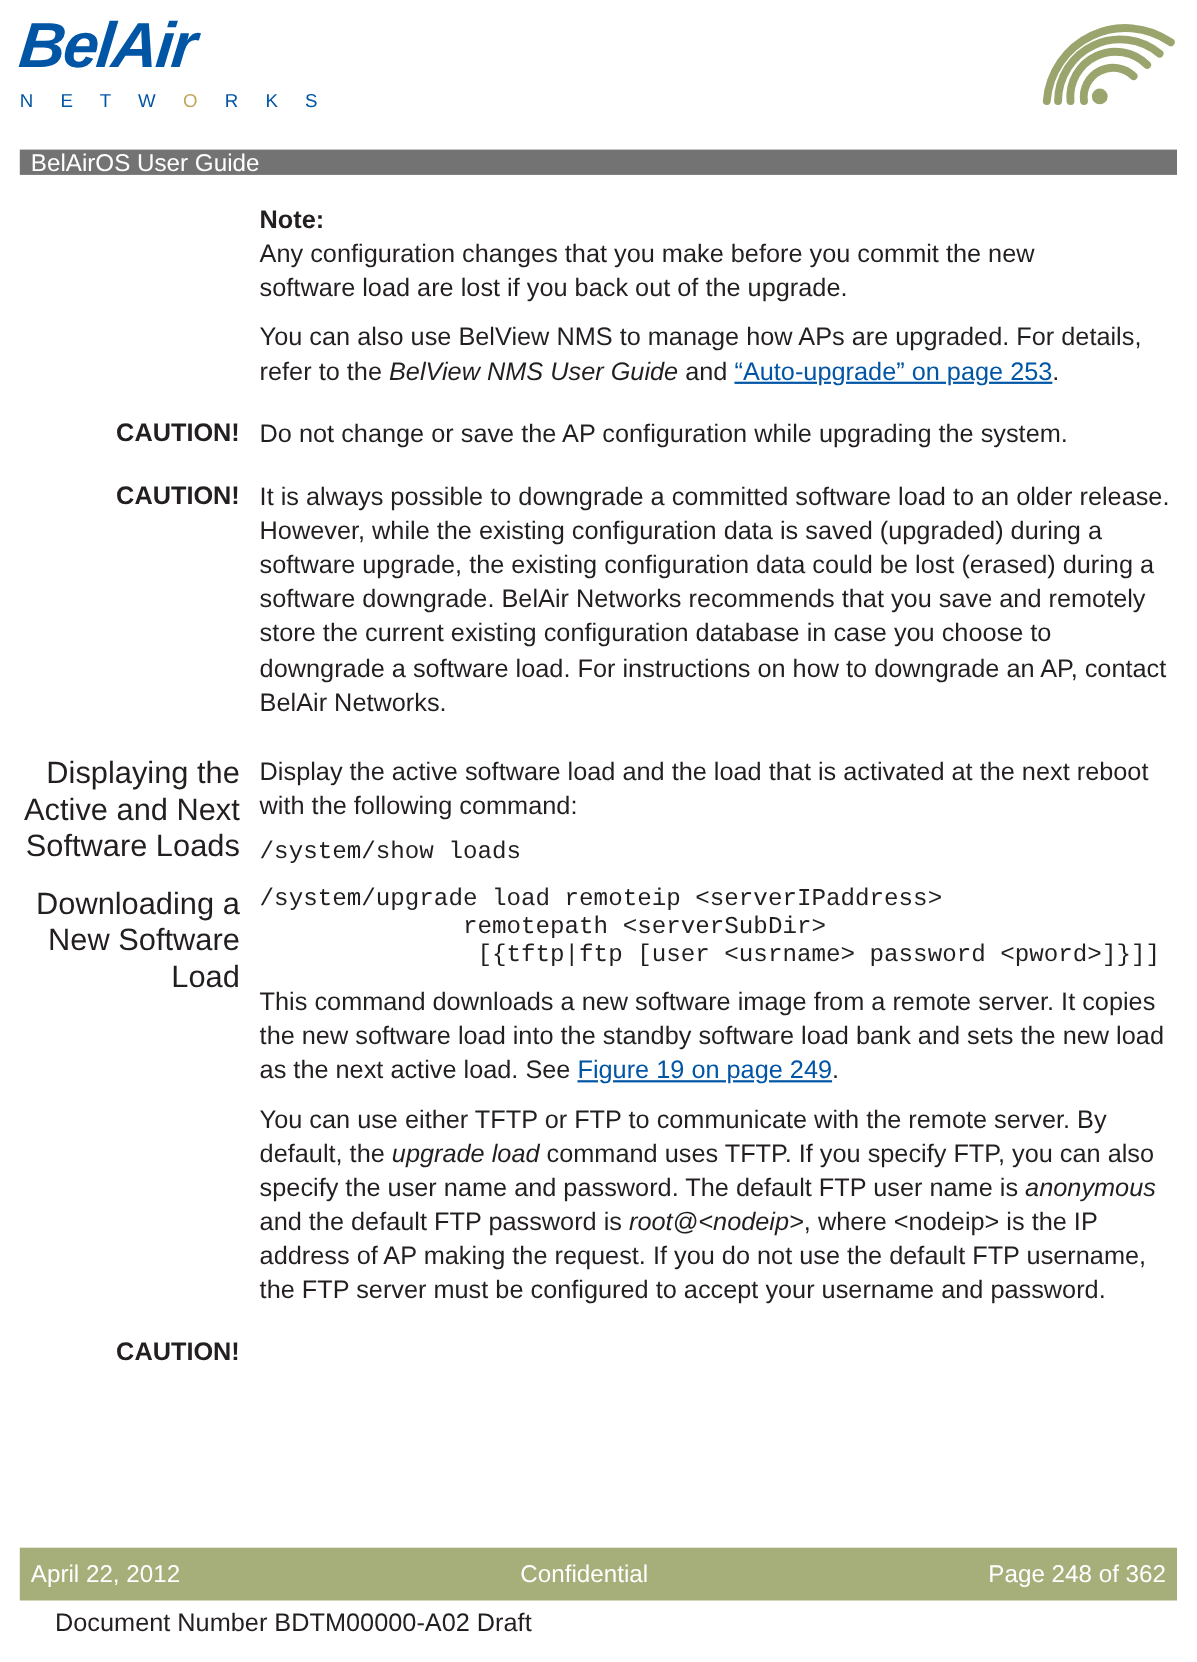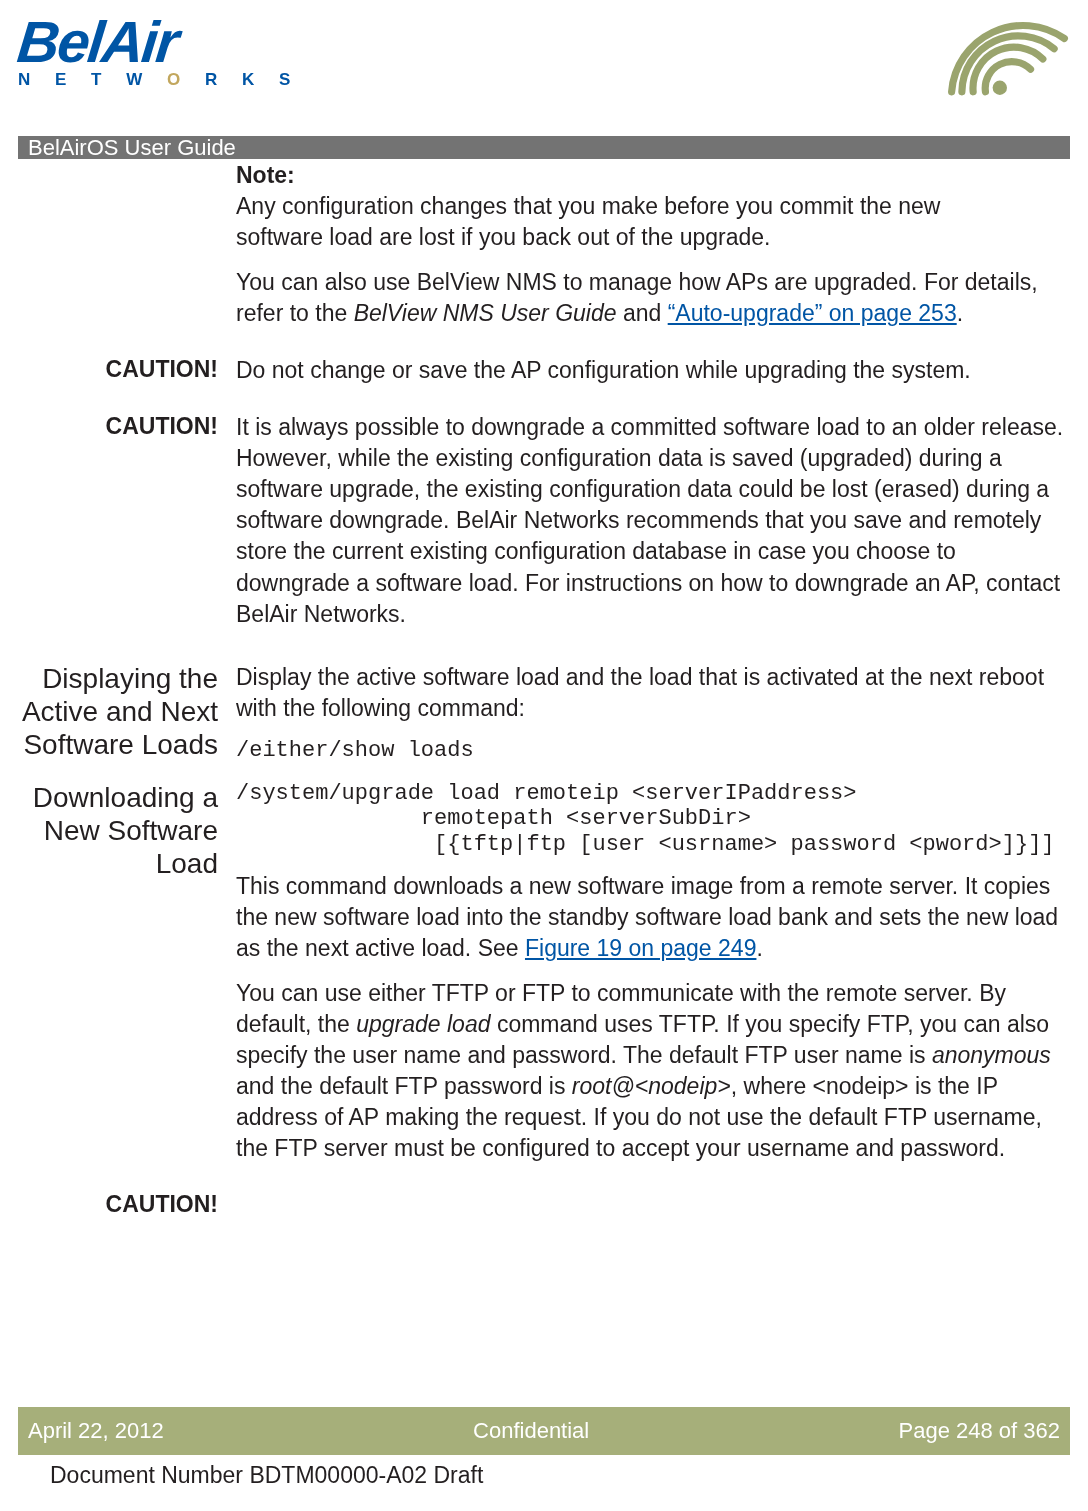--- a/index.html
+++ b/index.html
@@ -1,28 +1,28 @@
 <!DOCTYPE html>
 <html><head>
 <meta charset="utf-8">
 <style>
   * { box-sizing: border-box; margin: 0; padding: 0; }
   html, body { width: 1088px; background: #fff; font-family: "Gill Sans", "Gill Sans MT", "Segoe UI", sans-serif; color: #231f20; }
   .page { width: 1088px; height: 1511px; position: relative; padding: 18px 18px 0 18px; }
   .header-row { display: flex; justify-content: space-between; align-items: flex-start; height: 112px; }
   .logo-block { display: flex; flex-direction: column; }
   .logo-main { font-size: 58px; font-weight: 700; letter-spacing: -2px; color: #0055a5; line-height: 0.82; font-style: italic; transform: skewX(-6deg); }
-  .logo-sub  { font-size: 17px; font-weight: 700; letter-spacing: 10px; color: #0055a5; margin-top: 4px; }
+  .logo-sub  { font-size: 17px; font-weight: 400; letter-spacing: 10px; color: #0055a5; margin-top: 16px; }
   .logo-sub .accent { color: #c2a75e; }
   .wave-icon { width: 124px; height: 82px; }
   .wave-icon svg { width: 100%; height: 100%; }
 
   .title-bar { display: flex; justify-content: space-between; align-items: center;
                background: #737373; color: #fff; font-size: 22px; height: 23px; padding: 0 10px; margin-top: 6px; }
-  .content { position: absolute; top: 160px; left: 18px; right: 18px; }
+  .content { position: absolute; top: 184px; left: 18px; right: 18px; }
   .row { display: flex; margin-bottom: 12px; }
   .lab { width: 218px; flex: 0 0 218px; text-align: right; padding-right: 18px; font-size: 25px; line-height: 1.25; }
   .lab.bold { font-weight: 700; }
   .body { flex: 1; font-size: 23px; line-height: 1.35; }
   .body p { margin-bottom: 14px; }
   .note-row .notelab { display:inline-block; width:78px; font-weight:600; vertical-align:top; }
   .note-row .notebody { display:inline-block; width: calc(100% - 84px); vertical-align:top; }
   .ital { font-style: italic; }
   a.link { color: #0055a5; text-decoration: underline; }
   .mono { font-family: "Courier New", monospace; font-size: 22px; white-space: pre; line-height:1.15; }
@@ -87,21 +87,21 @@
       <div class="lab bold" style="font-size:23px;">CAUTION!</div>
       <div class="body">
           <p>It is always possible to downgrade a committed software load to an older release. However, while the existing configuration data is saved (upgraded) during a software upgrade, the existing configuration data could be lost (erased) during a software downgrade. BelAir Networks recommends that you save and remotely store the current existing configuration database in case you choose to downgrade a software load. For instructions on how to downgrade an AP, contact BelAir Networks.</p>
         </div>
     </div>
 
     <div class="row" style="margin-top:18px;">
       <div class="lab section-head">Displaying the Active and Next Software Loads</div>
       <div class="body">
         <p>Display the active software load and the load that is activated at the next reboot with the following command:</p>
-        <div class="mono">/either/show loads</div>
+        <div class="mono">/system/show loads</div>
       </div>
     </div>
 
     <div class="row" style="margin-top:18px;">
       <div class="lab section-head">Downloading a New Software Load</div>
       <div class="body">
         <div class="mono" style="margin-bottom:14px;">/system/upgrade load remoteip &lt;serverIPaddress&gt;
               remotepath &lt;serverSubDir&gt;
                [{tftp|ftp [user &lt;usrname&gt; password &lt;pword&gt;]}]]</div>
         <p>

